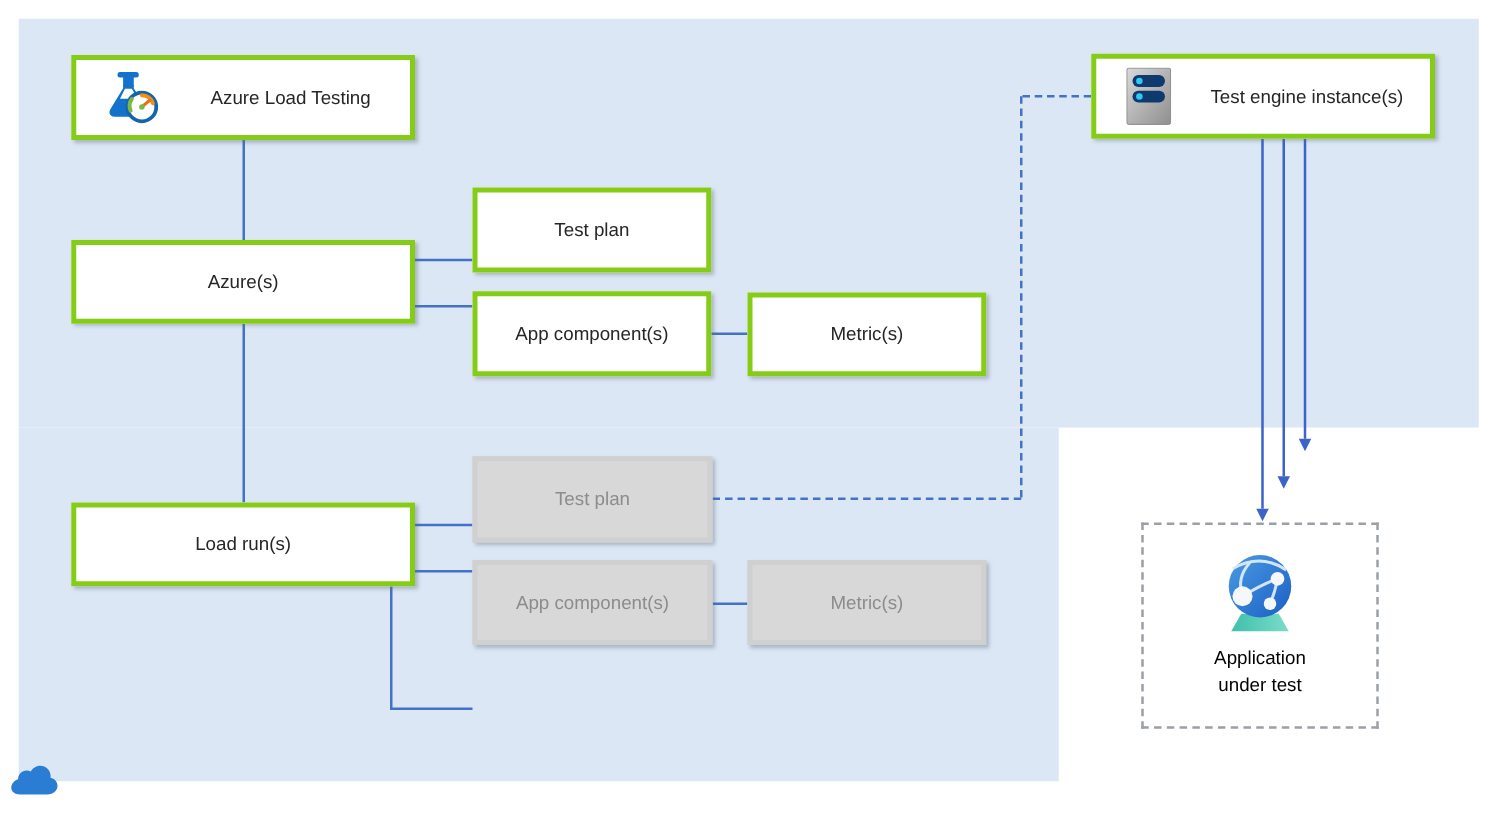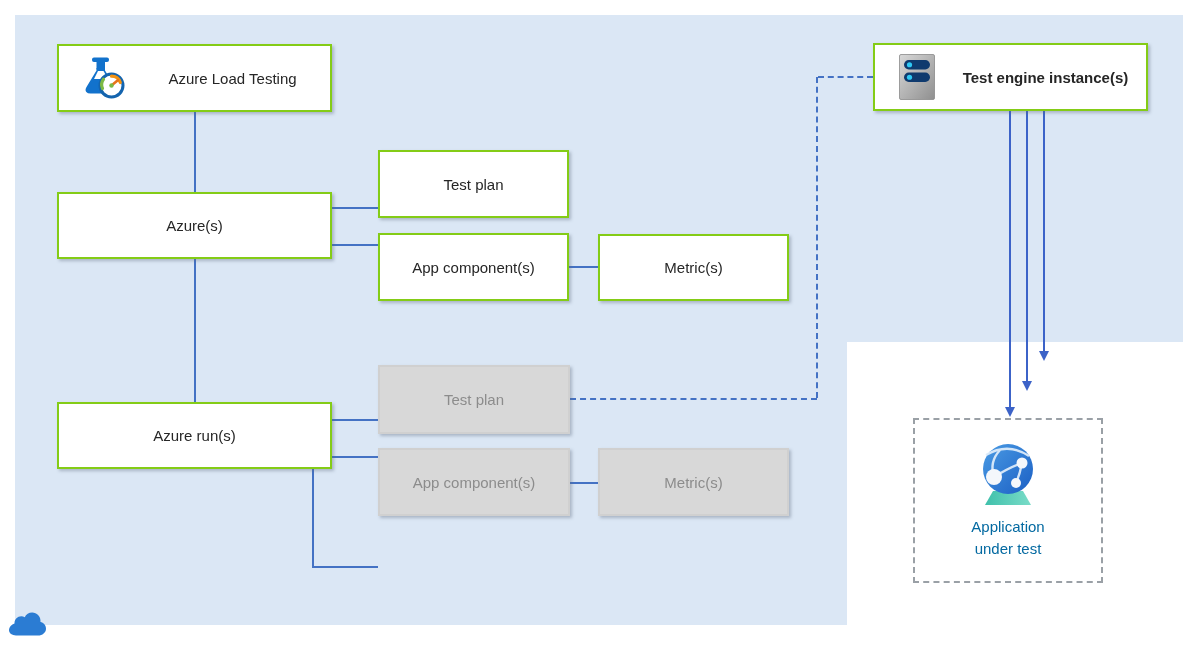--- a/index.html
+++ b/index.html
@@ -56,21 +56,21 @@
     border-left: 5px solid transparent;
     border-right: 5px solid transparent;
     border-top: 10px solid #3c63c8;
     z-index: 2;
   }
 
   
   .box {
     position: absolute;
     background: #ffffff;
-    border: 2px solid #84cc16;
+    border: 4px solid #84cc16;
     box-shadow: 2px 2px 3px rgba(96, 108, 128, 0.40);
     display: flex;
     align-items: center;
     justify-content: center;
     font-size: 15px;
     color: #262626;
     z-index: 3;
     gap: 20px;
   }
   .box.disabled {
@@ -81,21 +81,21 @@
   .box.icon-box {
     justify-content: flex-start;
   }
   .box.icon-box .label {
     flex: 1;
     text-align: center;
     padding-right: 10px;
   }
 
   #node-azure-load-testing { left: 57px;  top: 44px;  width: 275px; height: 68px; padding-left: 22px; }
-  #node-test-engine        { left: 873px; top: 43px;  width: 275px; height: 68px; padding-left: 24px; font-weight: bold; }
+  #node-test-engine        { left: 873px; top: 43px;  width: 275px; height: 68px; padding-left: 24px; }
   #node-tests              { left: 57px;  top: 192px; width: 275px; height: 67px; }
   #node-test-plan-1        { left: 378px; top: 150px; width: 191px; height: 68px; }
   #node-app-components-1   { left: 378px; top: 233px; width: 191px; height: 68px; }
   #node-metrics-1          { left: 598px; top: 234px; width: 191px; height: 67px; }
   #node-test-runs          { left: 57px;  top: 402px; width: 275px; height: 67px; }
   #node-test-plan-2        { left: 378px; top: 365px; width: 192px; height: 69px; }
   #node-app-components-2   { left: 378px; top: 448px; width: 192px; height: 68px; }
   #node-metrics-2          { left: 598px; top: 448px; width: 191px; height: 68px; }
   #node-test-results       { left: 378px; top: 533px; width: 191px; height: 68px; }
 
@@ -111,21 +111,21 @@
     justify-content: center;
     z-index: 3;
     background: transparent;
   }
   #node-application .label {
     margin-top: 9px;
     width: 110px;
     text-align: center;
     font-size: 15px;
     line-height: 1.45;
-    color: #0369a1;
+    color: #000000;
   }
 
   .icon { display: inline-flex; align-items: center; justify-content: center; }
 
   
   #cloud-icon {
     position: absolute;
     left: 7px; top: 609px;
     z-index: 4;
   }
@@ -231,21 +231,21 @@
 
   <div class="box" id="node-app-components-1">
     <span>App component(s)</span>
   </div>
 
   <div class="box" id="node-metrics-1">
     <span>Metric(s)</span>
   </div>
 
   <div class="box" id="node-test-runs">
-    <span>Azure run(s)</span>
+    <span>Load run(s)</span>
   </div>
 
   <div class="box disabled" id="node-test-plan-2">
     <span>Test plan</span>
   </div>
 
   <div class="box disabled" id="node-app-components-2">
     <span>App component(s)</span>
   </div>
 

